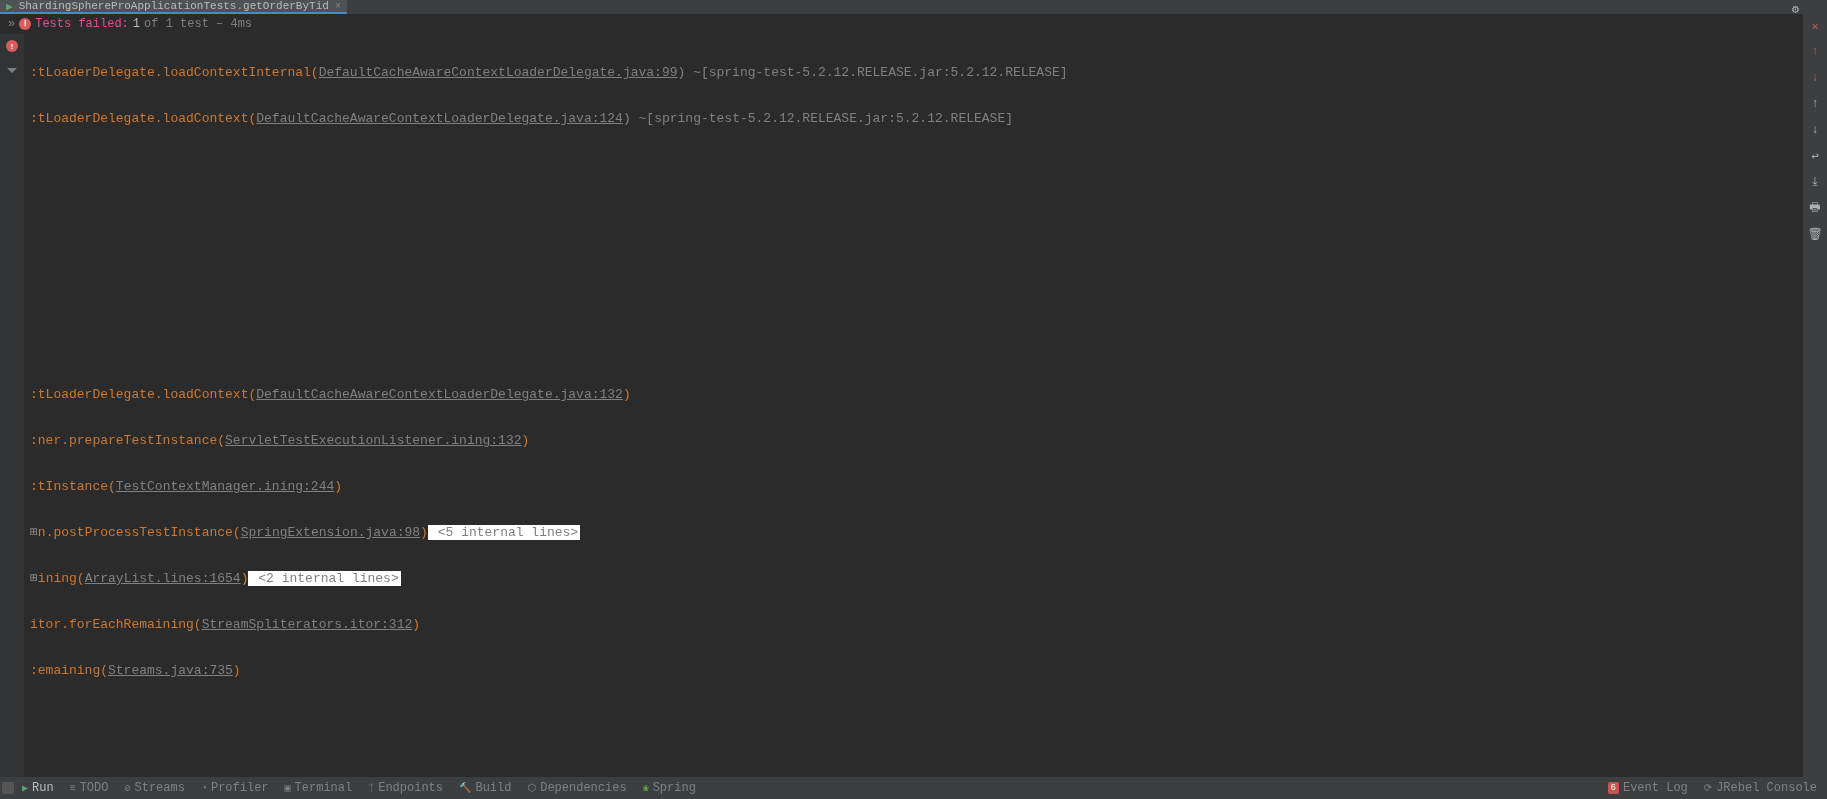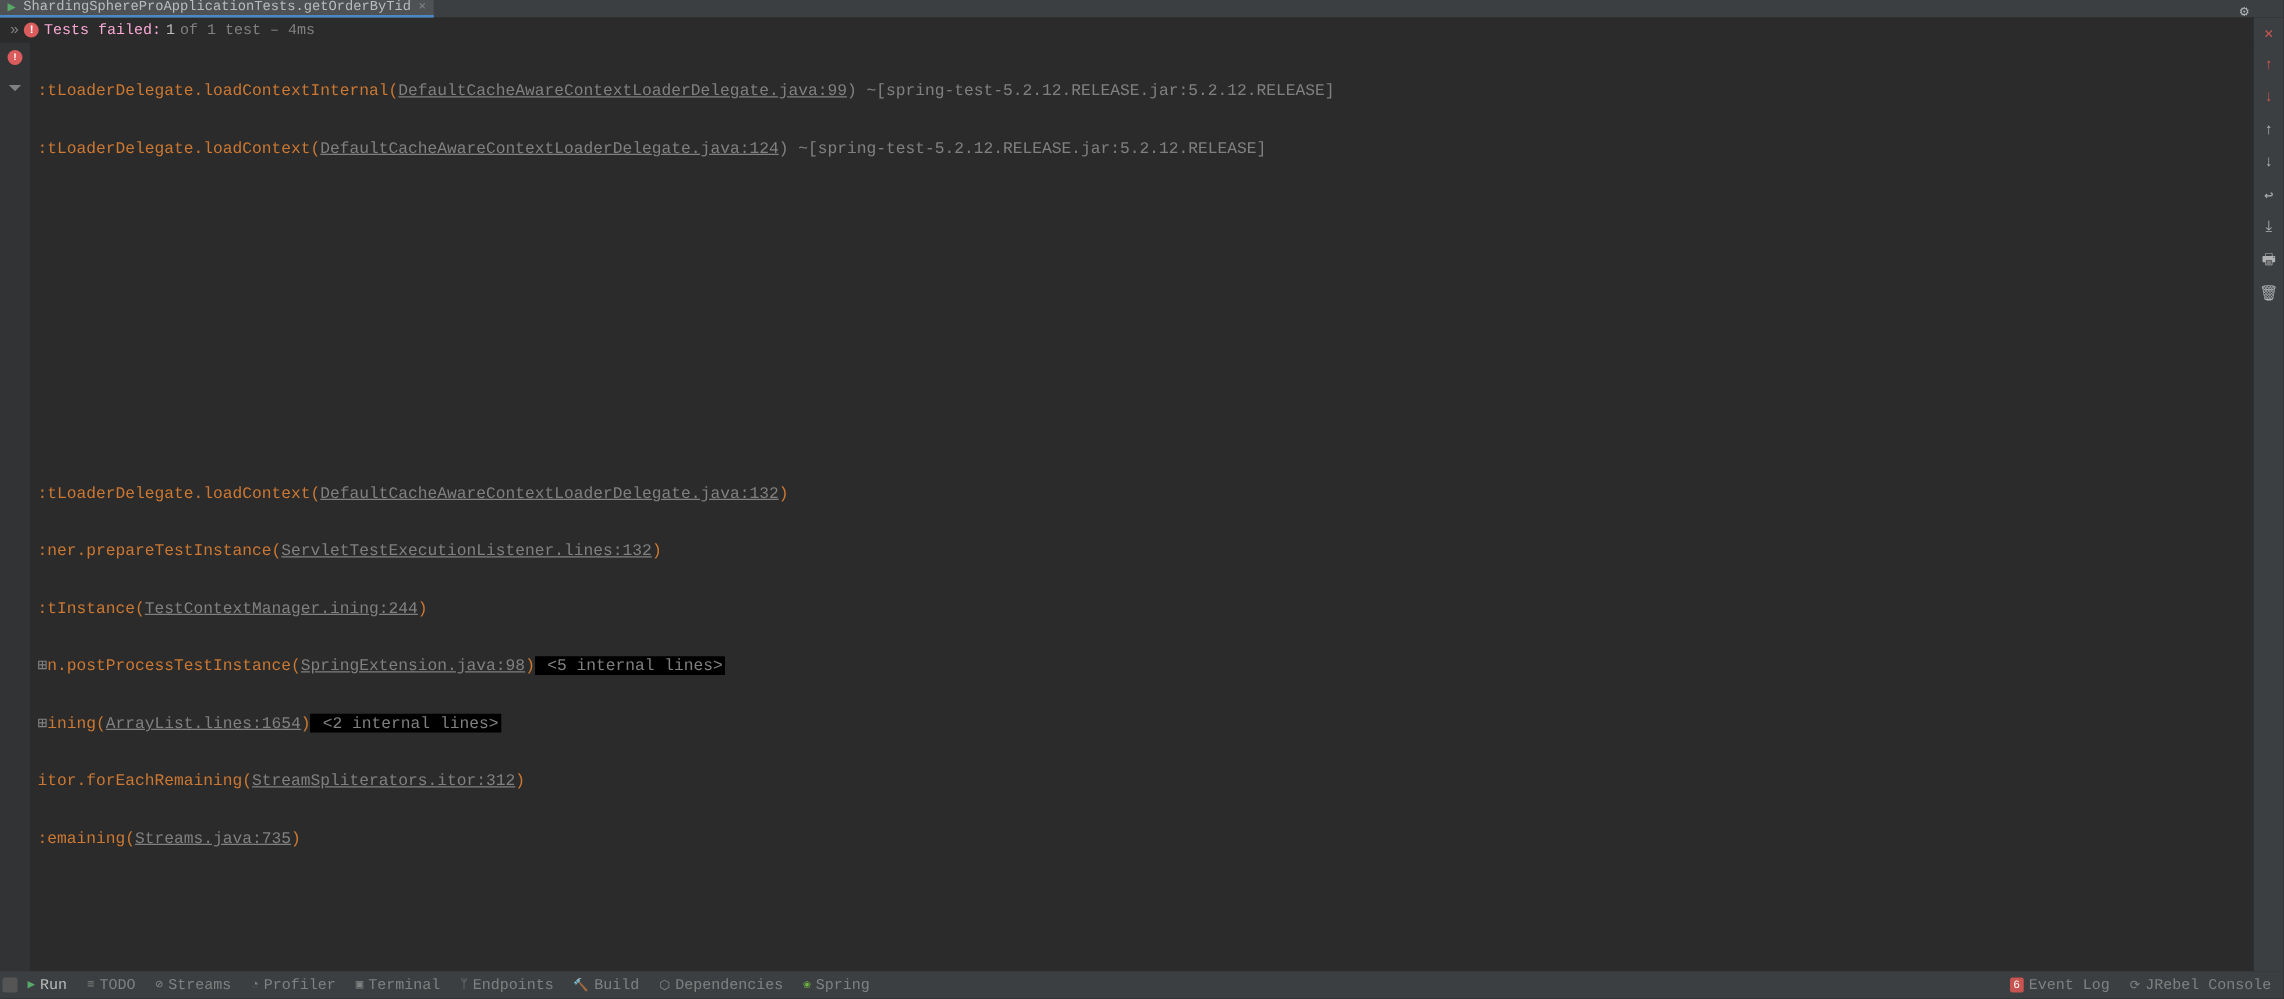--- a/index.html
+++ b/index.html
@@ -3,33 +3,33 @@
 <meta charset="utf-8">
 <style>
 * { margin:0; padding:0; box-sizing:border-box; }
 body { width:1827px; height:799px; background:#2b2b2b; font-family:Consolas,'Courier New',monospace; font-size:13px; color:#a9b7c6; overflow:hidden; position:relative; }
 .tab-bar { height:14px; background:#3c3f41; display:flex; align-items:center; }
 .tab { background:#4e5254; padding:0 6px; display:flex; align-items:center; height:14px; color:#bbb; font-size:11px; gap:6px; border-bottom:2px solid #4a88c7; }
 .tab .close-x { color:#888; font-size:10px; cursor:pointer; }
 .status-line { height:20px; background:#2b2b2b; display:flex; align-items:center; padding:0 8px; font-size:12px; color:#808080; gap:4px; }
 .status-line .chev { color:#808080; }
 .status-line .err-dot { width:12px; height:12px; border-radius:50%; background:#db5c5c; display:flex; align-items:center; justify-content:center; color:#fff; font-size:9px; font-weight:bold; }
-.status-line .fail { color:#f9a8d4; }
+.status-line .fail { color:#ec4899; }
 .status-line .cnt { color:#bbbbbb; }
 .main { display:flex; height:calc(100% - 14px - 20px - 22px); }
 .gutter { width:24px; background:#313335; display:flex; flex-direction:column; align-items:center; padding-top:6px; gap:16px; }
 .gutter .err { width:12px; height:12px; border-radius:50%; background:#db5c5c; color:#fff; font-size:8px; font-weight:bold; display:flex; align-items:center; justify-content:center; }
 .gutter .dn { border:5px solid transparent; border-top:5px solid #808080; }
 .console { flex:1; background:#2b2b2b; padding:4px 6px 0 6px; line-height:23px; font-size:13px; white-space:pre; overflow:hidden; }
 .console .ln { display:block; }
 .y { color:#cc7832; }
 .lk { color:#808080; text-decoration:underline; }
 .gy { color:#808080; }
 .bx { color:#808080; }
-.fold { background:#000000; color:#808080; padding:0 2px; }
+.fold { background:#ffffff; color:#808080; padding:0 2px; }
 .right-tools { position:absolute; top:14px; right:0; width:24px; background:#3c3f41; height:calc(100% - 14px - 22px); display:flex; flex-direction:column; align-items:center; padding-top:4px; gap:10px; color:#afb1b3; font-size:12px; }
 .right-tools span { cursor:pointer; display:flex; align-items:center; justify-content:center; width:16px; height:16px; }
 .gear { position:absolute; top:2px; right:28px; color:#afb1b3; font-size:12px; }
 .bottom-bar { position:absolute; bottom:0; left:0; right:0; height:22px; background:#3c3f41; display:flex; align-items:center; font-size:12px; color:#808080; padding:0 2px; }
 .bitem { display:flex; align-items:center; gap:4px; padding:0 8px; height:22px; cursor:pointer; border-right:0; }
 .bitem .ico { font-size:10px; }
 .bitem.active { color:#bbb; }
 .bspace { flex:1; }
 .num-badge { background:#c75450; color:#fff; font-size:9px; border-radius:2px; padding:0 3px; line-height:12px; }
 .sq { width:12px; height:12px; background:#555; border-radius:2px; }
@@ -62,21 +62,21 @@
   </div>
   <div class="console">
 <span class="ln"><span class="y">:tLoaderDelegate.loadContextInternal(</span><span class="lk">DefaultCacheAwareContextLoaderDelegate.java:99</span><span class="gy">) ~[spring-test-5.2.12.RELEASE.jar:5.2.12.RELEASE]</span></span>
 <span class="ln"><span class="y">:tLoaderDelegate.loadContext(</span><span class="lk">DefaultCacheAwareContextLoaderDelegate.java:124</span><span class="gy">) ~[spring-test-5.2.12.RELEASE.jar:5.2.12.RELEASE]</span></span>
 <span class="ln"> </span>
 <span class="ln"> </span>
 <span class="ln"> </span>
 <span class="ln"> </span>
 <span class="ln"> </span>
 <span class="ln"><span class="y">:tLoaderDelegate.loadContext(</span><span class="lk">DefaultCacheAwareContextLoaderDelegate.java:132</span><span class="y">)</span></span>
-<span class="ln"><span class="y">:ner.prepareTestInstance(</span><span class="lk">ServletTestExecutionListener.lines:132</span><span class="y">)</span></span>
+<span class="ln"><span class="y">:ner.prepareTestInstance(</span><span class="lk">ServletTestExecutionListener.ining:132</span><span class="y">)</span></span>
 <span class="ln"><span class="y">:tInstance(</span><span class="lk">TestContextManager.ining:244</span><span class="y">)</span></span>
 <span class="ln"><span class="bx">⊞</span><span class="y">n.postProcessTestInstance(</span><span class="lk">SpringExtension.java:98</span><span class="y">)</span><span class="fold"> &lt;5 internal lines&gt;</span></span>
 <span class="ln"><span class="bx">⊞</span><span class="y">ining(</span><span class="lk">ArrayList.lines:1654</span><span class="y">)</span><span class="fold"> &lt;2 internal lines&gt;</span></span>
 <span class="ln"><span class="y">itor.forEachRemaining(</span><span class="lk">StreamSpliterators.itor:312</span><span class="y">)</span></span>
 <span class="ln"><span class="y">:emaining(</span><span class="lk">Streams.java:735</span><span class="y">)</span></span>
 
 
 
 
 

